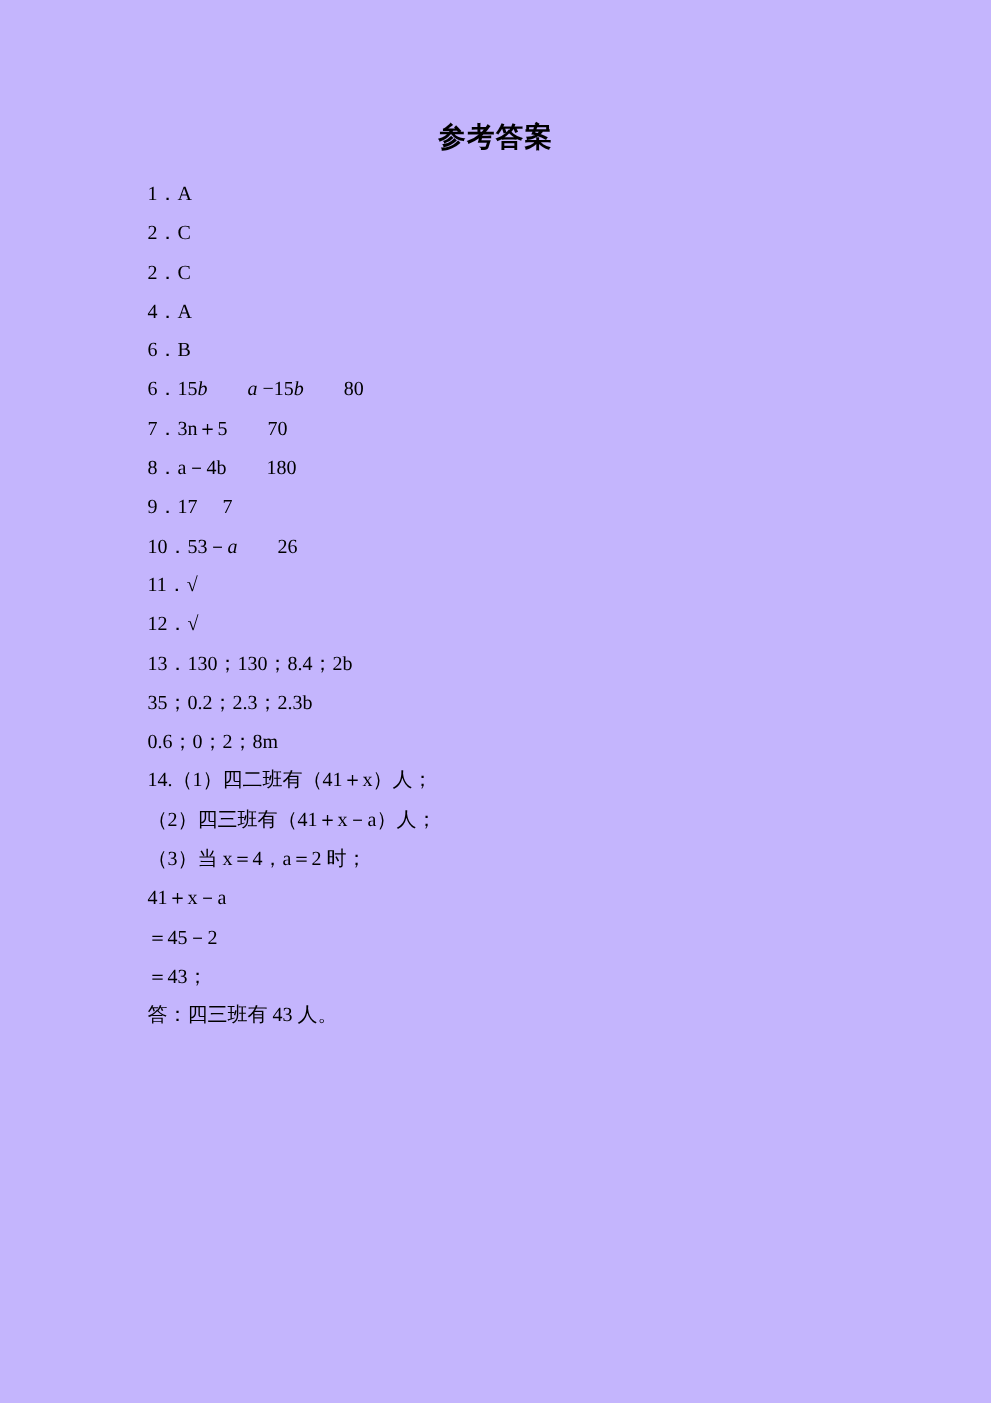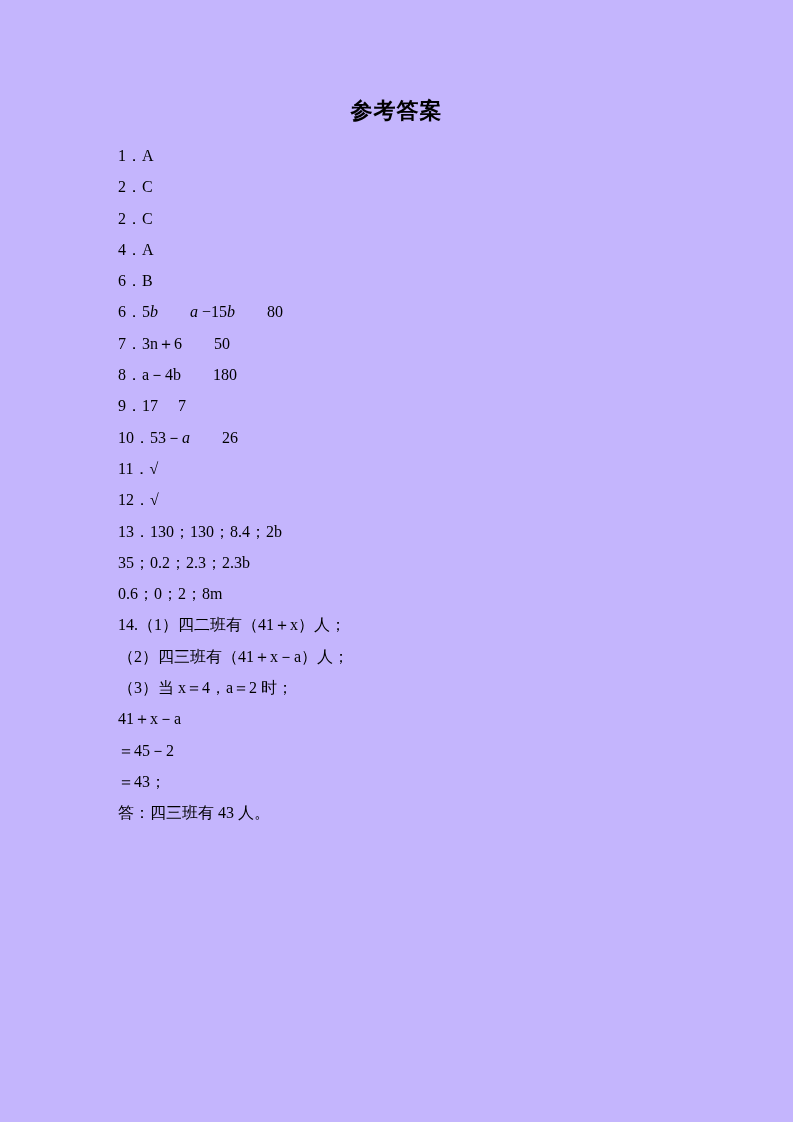--- a/index.html
+++ b/index.html
@@ -49,22 +49,22 @@
 <body>
 
 <div class="page">
   <h1 class="title">参考答案</h1>
   <div class="content">
       <p class="line"><span class="seg">1．A</span></p>
       <p class="line"><span class="seg">2．C</span></p>
       <p class="line"><span class="seg">2．C</span></p>
       <p class="line"><span class="seg">4．A</span></p>
       <p class="line"><span class="seg">6．B</span></p>
-      <p class="line"><span class="seg">6．5</span><span class="seg i">b</span><span class="seg">　　</span><span class="seg i">a</span><span class="seg"> −15</span><span class="seg i">b</span><span class="seg">　　80</span></p>
-      <p class="line"><span class="seg">7．3n＋6　　50</span></p>
+      <p class="line"><span class="seg">6．15</span><span class="seg i">b</span><span class="seg">　　</span><span class="seg i">a</span><span class="seg"> −15</span><span class="seg i">b</span><span class="seg">　　80</span></p>
+      <p class="line"><span class="seg">7．3n＋5　　70</span></p>
       <p class="line"><span class="seg">8．a－4b　　180</span></p>
       <p class="line"><span class="seg">9．17　 7</span></p>
       <p class="line"><span class="seg">10．53－</span><span class="seg i">a</span><span class="seg">　　26</span></p>
       <p class="line"><span class="seg">11．√</span></p>
       <p class="line"><span class="seg">12．√</span></p>
       <p class="line"><span class="seg">13．130；130；8.4；2b</span></p>
       <p class="line"><span class="seg">35；0.2；2.3；2.3b</span></p>
       <p class="line"><span class="seg">0.6；0；2；8m</span></p>
       <p class="line"><span class="seg">14.（1）四二班有（41＋x）人；</span></p>
       <p class="line"><span class="seg">（2）四三班有（41＋x－a）人；</span></p>

